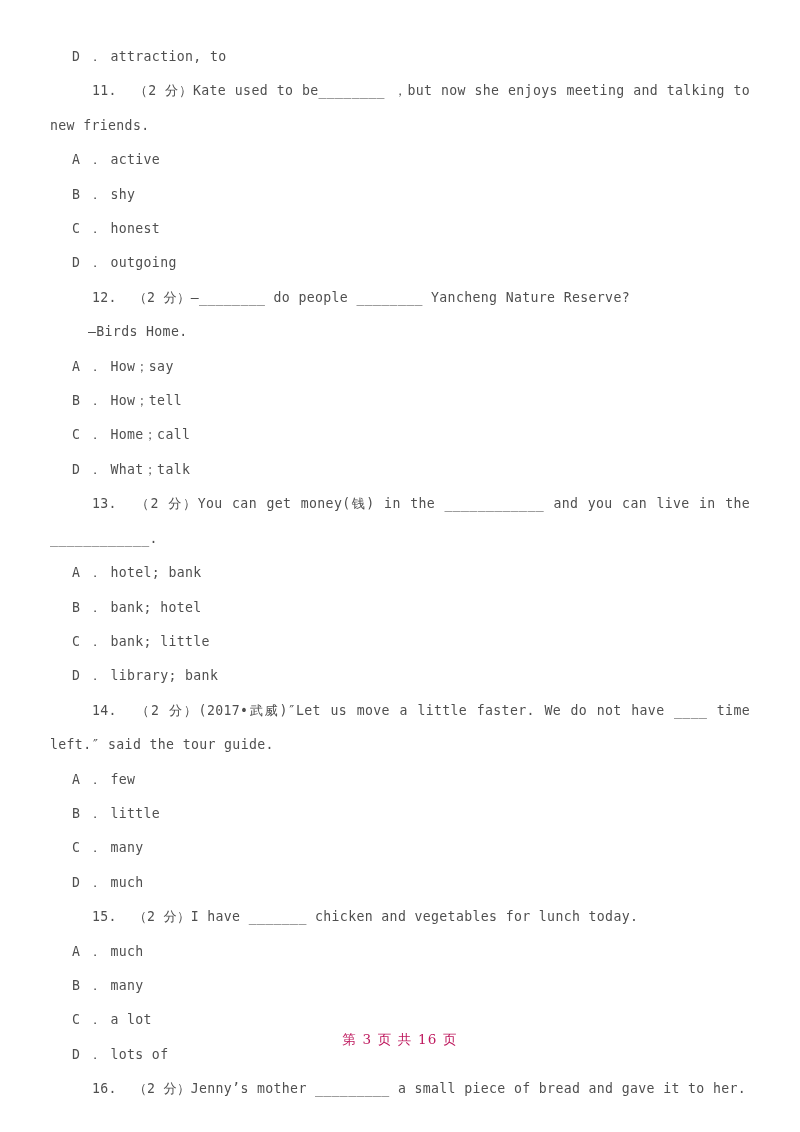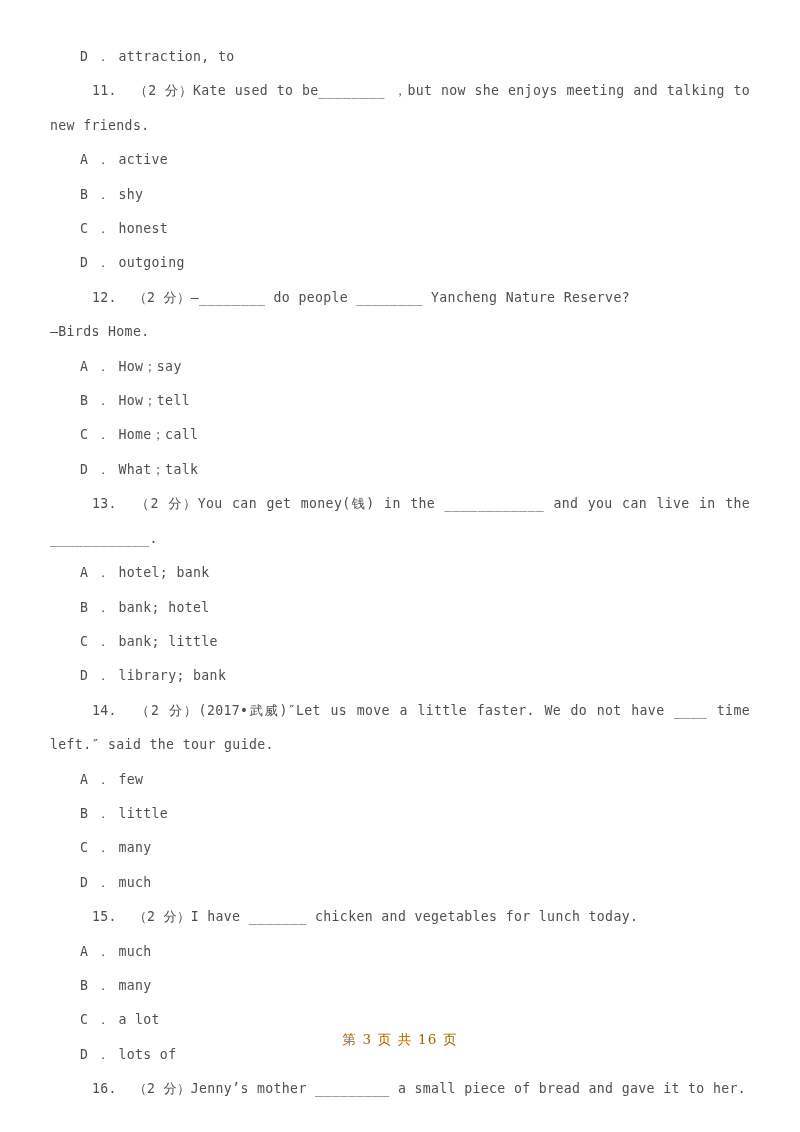--- a/index.html
+++ b/index.html
@@ -38,34 +38,35 @@
     word-break: normal;
   }
   
   .question {
     text-indent: 42px;
     text-align: justify;
     text-justify: inter-word;
   }
   
   .option {
-    margin-left: 30px;
+    margin-left: 22px;
   }
   
   .cont {
+    margin-left: 38px;
   }
   .footer {
     position: absolute;
     left: 0;
     top: 1031px;
     width: 800px;
     text-align: center;
     font-family: "DejaVu Serif", "Liberation Serif", serif;
     font-size: 13.5px;
-    color: #a16207;
+    color: #be185d;
     letter-spacing: 1.2px;
   }
 </style>
 </head>
 <body>
 
 <div class="page">
 
   <div class="content">
 

